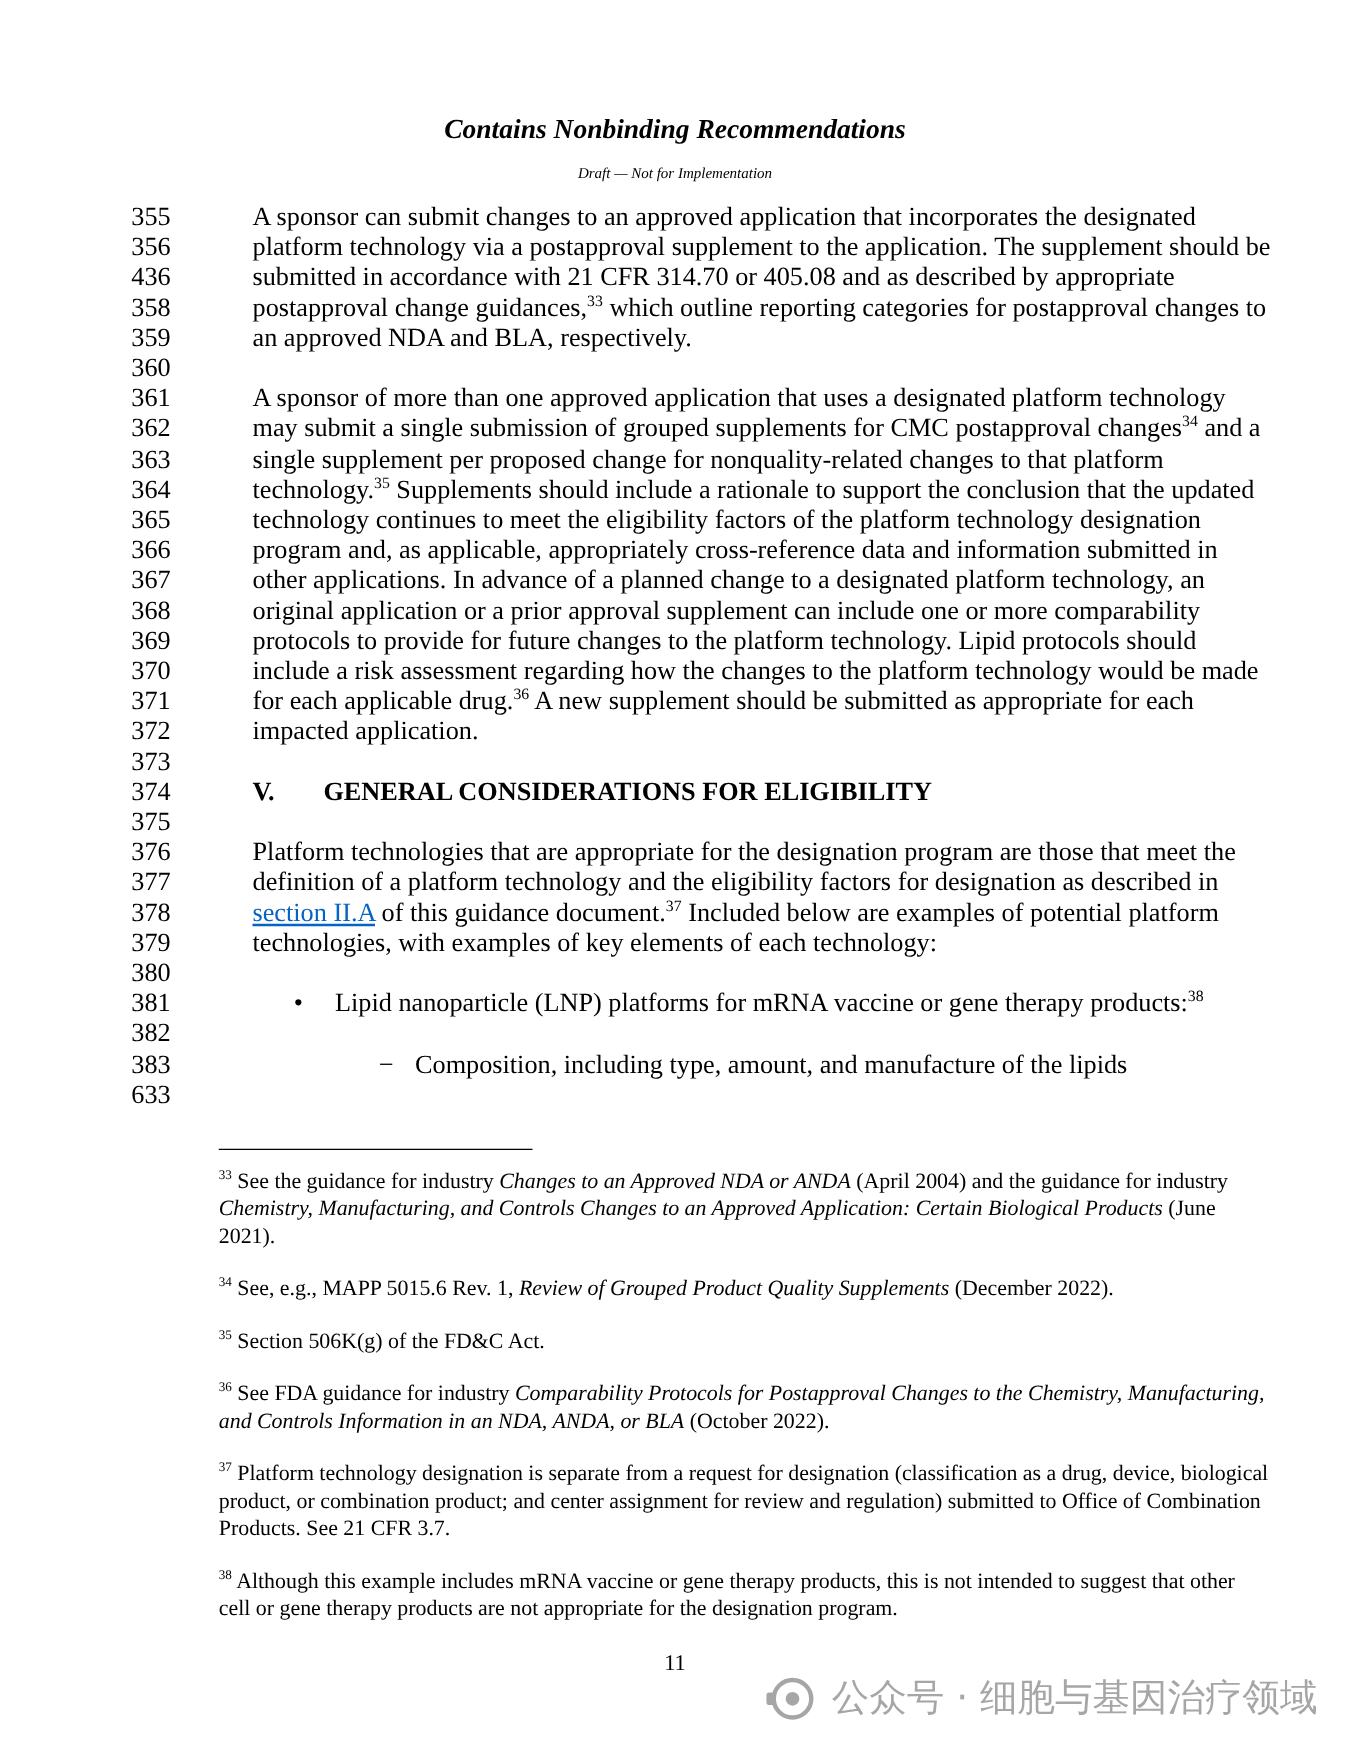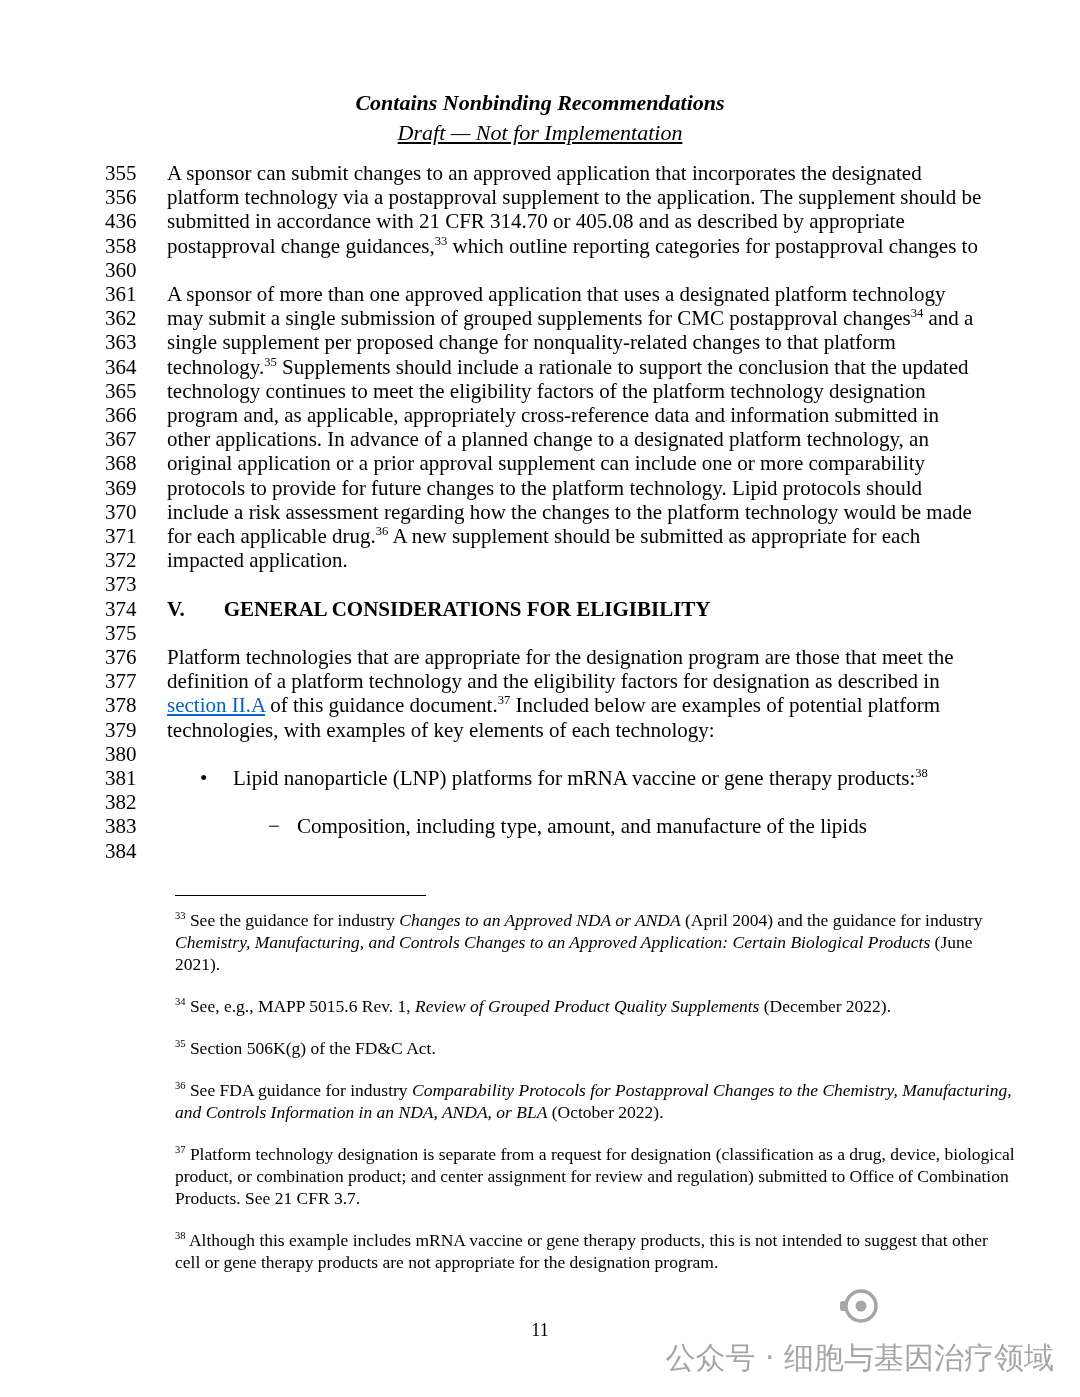--- a/index.html
+++ b/index.html
@@ -5,29 +5,29 @@
   * { margin:0; padding:0; box-sizing:border-box; }
   html,body { background:#e9e9e9; }
   .page {
     width:1080px; height:1397px; margin:0 auto; position:relative;
     background:#ffffff; color:#000;
     font-family:"Liberation Serif", serif;
     overflow:hidden;
   }
   .header { padding-top:90px; text-align:center; }
   .doc-title { font-size:22px; font-weight:bold; font-style:italic; }
-  .doc-subtitle { font-size:22px; font-style:italic; margin-top:4px;text-decoration:underline; }
+  .doc-subtitle { font-size:12px; font-style:italic; margin-top:15px; }
 
   .body-lines { margin-top:15px; }
   .line {
     display:flex; font-size:21px; line-height:24.2px;
     padding-left:65px; white-space:nowrap;
   }
   .lnum { width:62px; flex:none;margin-left:40px; }
-  .ltext { flex:1; }
+  .ltext { flex:1;margin-left:35px; }
   sup { font-size:0.60em; vertical-align:super; line-height:0; }
   .heading .ltext { font-weight:bold; }
   .gap { margin-left:39px;text-align:right; }
   .marker { display:inline-block; }
   .bullet .ltext { padding-left:33px; }
   .bullet .marker { width:33px; }
   .dash .ltext { padding-left:101px; }
   .dash .marker { width:29px; }
   .doc-link { color:#0563C1; text-decoration:underline; cursor:pointer; }
 
@@ -38,21 +38,20 @@
 
   .page-number {
     position:absolute; bottom:56px; left:0; right:0;
     text-align:center; font-size:18px;
   }
   .watermark {
     position:absolute; bottom:18px; right:26px;
     display:flex; align-items:center; gap:12px;
     color:#a6a6a6; font-size:30px;
     font-family:"DejaVu Sans", sans-serif;
-    flex-direction:column;
   }
   .wm-icon { display:inline-flex; }
 </style>
 </head>
 <body>
 
 <div class="page">
 
   <div class="header">
     <div class="doc-title">Contains Nonbinding Recommendations</div>
@@ -70,20 +69,24 @@
       </div>
       <div class="line">
         <span class="lnum">436</span>
         <span class="ltext"><span>submitted in accordance with 21 CFR 314.70 or 405.08 and as described by appropriate</span></span>
       </div>
       <div class="line">
         <span class="lnum">358</span>
         <span class="ltext"><span>postapproval change guidances,</span><sup>33</sup><span> which outline reporting categories for postapproval changes to</span></span>
       </div>
       <div class="line">
+        <span class="lnum">359</span>
+        <span class="ltext"><span>an approved NDA and BLA, respectively.</span></span>
+      </div>
+      <div class="line">
         <span class="lnum">360</span>
         <span class="ltext"></span>
       </div>
       <div class="line">
         <span class="lnum">361</span>
         <span class="ltext"><span>A sponsor of more than one approved application that uses a designated platform technology</span></span>
       </div>
       <div class="line">
         <span class="lnum">362</span>
         <span class="ltext"><span>may submit a single submission of grouped supplements for CMC postapproval changes</span><sup>34</sup><span> and a</span></span>
@@ -166,21 +169,21 @@
       </div>
       <div class="line">
         <span class="lnum">382</span>
         <span class="ltext"></span>
       </div>
       <div class="line dash">
         <span class="lnum">383</span>
         <span class="ltext"><span class="marker">−</span><span>Composition, including type, amount, and manufacture of the lipids</span></span>
       </div>
       <div class="line">
-        <span class="lnum">384</span>
+        <span class="lnum">633</span>
         <span class="ltext"></span>
       </div>
     </div>
 
   <div class="footnotes">
     <div class="fn-sep"></div>
     <div>
         <div class="footnote"><sup>33</sup><span> See the guidance for industry </span><span class="i">Changes to an Approved NDA or ANDA</span><span> (April 2004) and the guidance for industry </span><span class="i">Chemistry, Manufacturing, and Controls Changes to an Approved Application: Certain Biological Products</span><span> (June 2021).</span></div>
         <div class="footnote"><sup>34</sup><span> See, e.g., MAPP 5015.6 Rev. 1, </span><span class="i">Review of Grouped Product Quality Supplements</span><span> (December 2022).</span></div>
         <div class="footnote"><sup>35</sup><span> Section 506K(g) of the FD&amp;C Act.</span></div>

